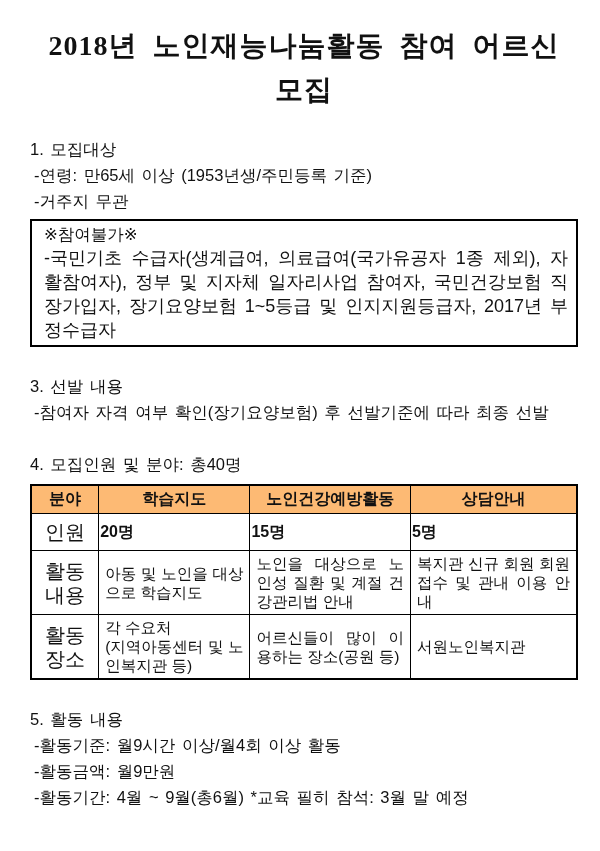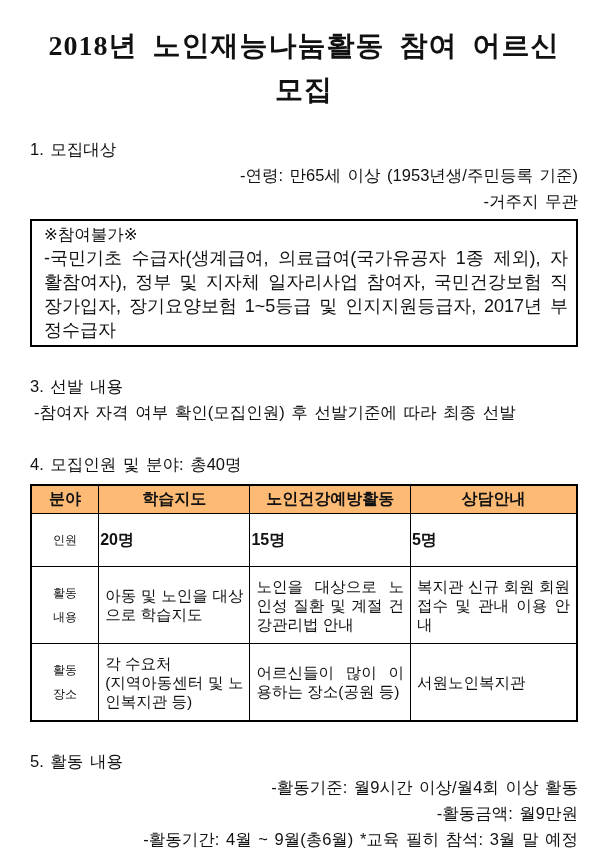--- a/index.html
+++ b/index.html
@@ -13,40 +13,40 @@
     padding:22px 22px 8px 30px; background:#ffffff;
   }
   .doc-title {
     font-family:"Liberation Serif","DejaVu Serif",serif;
     font-size:28px; font-weight:bold; text-align:center;
     letter-spacing:1px; word-spacing:7px;
     margin:2px 0 24px 0; line-height:44px;
   }
   .sec { margin:0 0 26px 0; }
   .sec-heading { font-size:16.5px; line-height:26px; word-spacing:2px; }
-  .item { font-size:16.5px; line-height:26px; padding-left:4px; word-spacing:2px;text-align:right; }
+  .item { font-size:16.5px; line-height:26px; padding-left:4px; word-spacing:2px; }
   .just { text-align:justify; }
   .underline { text-decoration:underline; }
   .notice-box {
     border:2px solid #000000; margin:5px 0 6px 0; padding:1px 8px 3px 12px;
   }
   .box-title { font-size:16.5px; line-height:24px; }
   .box-body { font-size:18px; line-height:24px; text-align:justify; word-spacing:2px; }
   table.recruit {
     width:100%; border-collapse:collapse; border:2px solid #000000;
     margin:7px 0 2px 0; table-layout:fixed;
   }
   table.recruit th, table.recruit td { border:1px solid #000000; }
   table.recruit th {
     background:#fdba74; font-size:16px; font-weight:bold;
     height:27px; text-align:center; padding:0 2px;
   }
   td.cell-label {
     text-align:center; vertical-align:middle; white-space:pre-line;
-    font-size:12px; line-height:24px; padding:14px 1px;border-radius:11px;
+    font-size:20px; line-height:24px; padding:6px 1px;border-radius:11px;
   }
   td.cell-count {
     text-align:left; vertical-align:middle; font-weight:bold;
     font-size:16px; height:25px;
   }
   td.cell-text {
     font-size:15.5px; line-height:19px; vertical-align:middle;
     text-align:justify; word-break:break-all; white-space:pre-line;
     padding:3px 6px; height:55px;
   }
@@ -64,21 +64,21 @@
     <div class="item"> -거주지 무관</div>
     <div class="notice-box">
       <div class="box-title">※참여불가※</div>
       <div class="box-body"> -국민기초 수급자(생계급여, 의료급여(국가유공자 1종 제외), 자활참여자), 정부 및 지자체 일자리사업 참여자, 국민건강보험 직장가입자, 장기요양보험 1~5등급 및 인지지원등급자, 2017년 부정수급자</div>
     </div>
   </div>
 
 
   <div class="sec">
     <div class="sec-heading">3. 선발 내용</div>
-    <div class="item just"> -참여자 자격 여부 확인(모집인원) 후 선발기준에 따라 최종 선발</div>
+    <div class="item just"> -참여자 자격 여부 확인(장기요양보험) 후 선발기준에 따라 최종 선발</div>
   </div>
 
   <div class="sec">
     <div class="sec-heading">4. 모집인원 및 분야: 총40명</div>
 
     <table class="recruit">
       <colgroup>
         <col style="width:12.4%">
           <col style="width:27.7%">
           <col style="width:29.4%">

